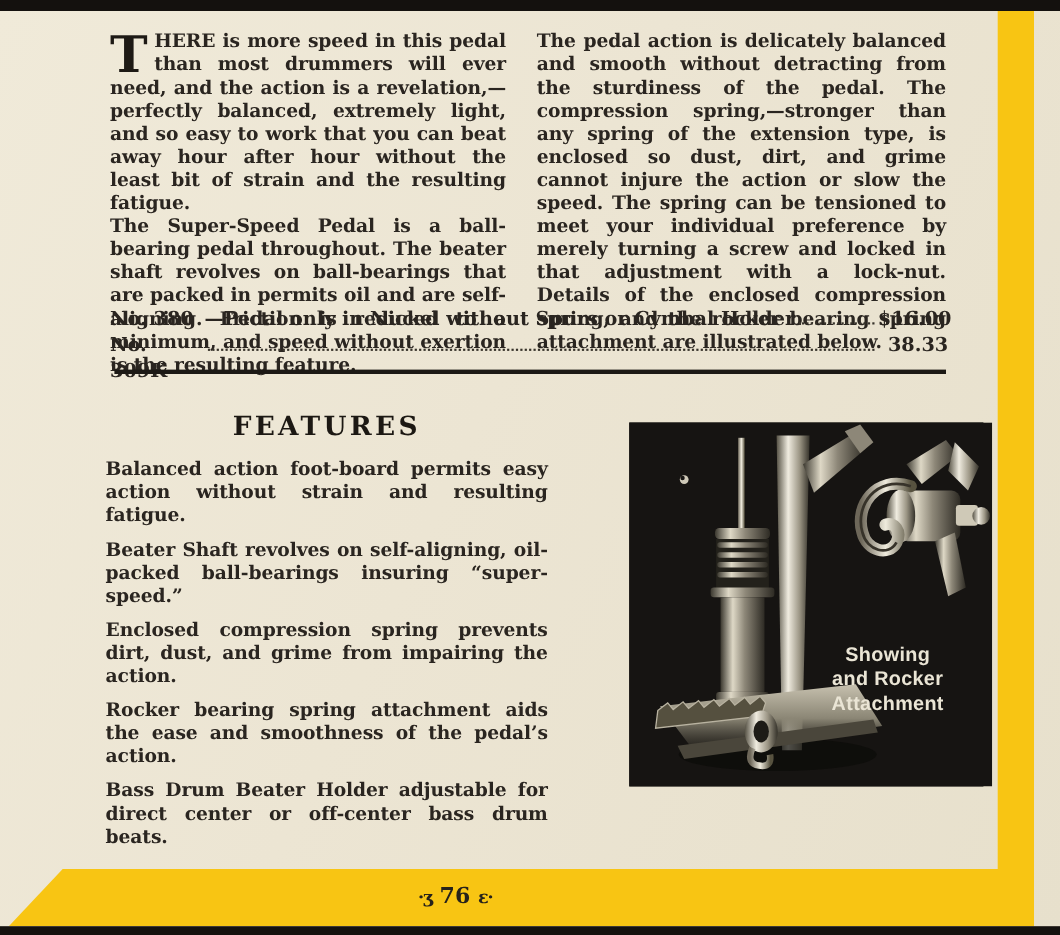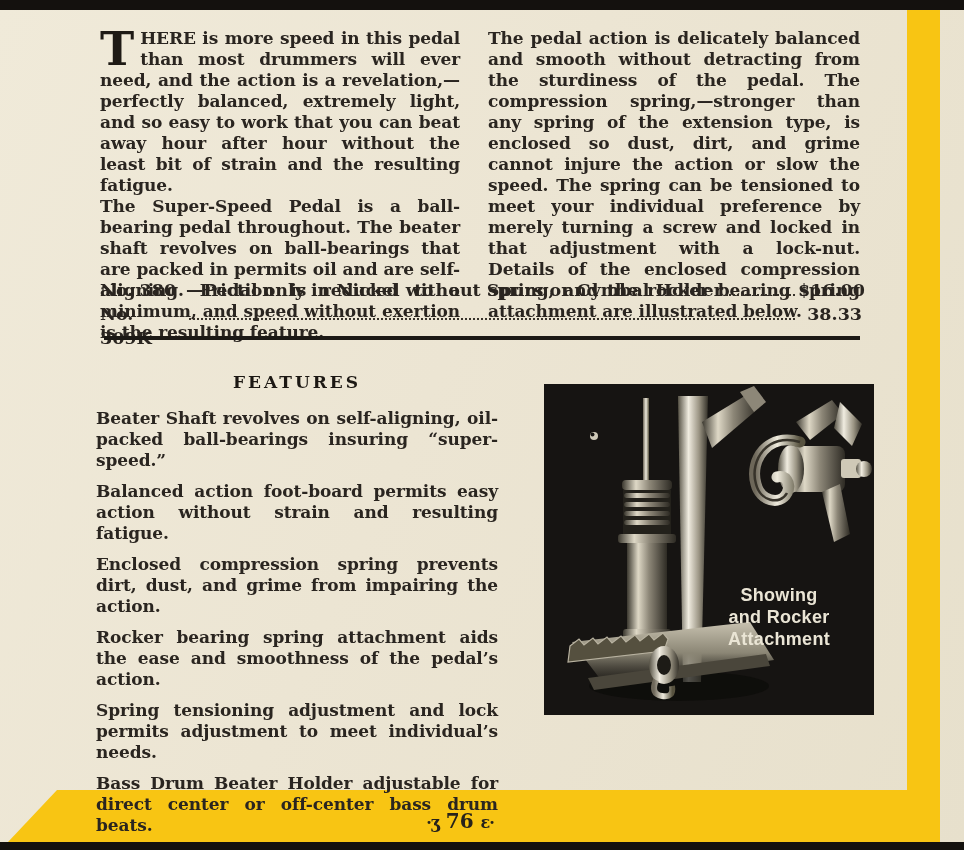--- a/index.html
+++ b/index.html
@@ -20,30 +20,30 @@
   .col-right{width:372px;}
   .dropcap{float:left;font-size:46px;line-height:38px;font-weight:700;margin:2px 6px 0 0;color:#1e1a15;}
   .prices{position:absolute;top:278px;left:100px;width:762px;font-size:17.5px;font-weight:700;}
   .price-row{display:flex;align-items:baseline;line-height:24px;}
   .price-model{width:86px;flex:0 0 auto;}
   .price-desc{flex:0 0 auto;text-align:right;}
   .price-leader{flex:1 1 auto;border-bottom:2.5px dotted #37322a;margin:0 3px 5px 3px;min-width:20px;}
   .price-amt{flex:0 0 auto;width:64px;text-align:right;}
   .rule{position:absolute;top:336px;left:104px;width:756px;height:4px;background:#1c1915;}
   .features{position:absolute;top:372px;left:96px;width:402px;}
-  .features-heading{font-size:17px;font-weight:700;letter-spacing:3px;text-align:center;
+  .features-heading{font-size:24px;font-weight:700;letter-spacing:3px;text-align:center;
         color:#1c1813;margin:0 0 16px 0;}
   .features .col-text p{margin:0 0 10px 0;}
-  .figure{position:absolute;top:384px;left:544px;width:322px;height:331px;background:#161412;}
+  .figure{position:absolute;top:384px;left:572px;width:322px;height:331px;background:#161412;}
   .figure svg{display:block;}
   .figure-caption{position:absolute;left:128px;top:200px;width:214px;text-align:center;
         font-family:"Liberation Sans",sans-serif;font-weight:700;font-size:18px;line-height:22px;
         color:#eae5d5;letter-spacing:0.3px;}
-  .footer-num{position:absolute;top:804px;left:380px;width:160px;text-align:center;
-        font-size:20px;font-weight:700;color:#26221b;line-height:35px;}
+  .footer-num{position:absolute;top:804px;left:380px;width:160px;
+        font-size:20px;font-weight:700;color:#26221b;line-height:21px;}
   .footer-num .orn{font-size:16px;letter-spacing:-1px;}
 </style>
 </head>
 <body>
 
 <div class="page">
 
   <div class="bar bar-top"></div>
 
   <div class="stripe"></div>
@@ -71,25 +71,24 @@
       <span class="price-leader"></span>
       <span class="price-amt">38.33</span>
     </div>
   </div>
 
   <div class="rule"></div>
 
   <div class="features">
     <h2 class="features-heading">FEATURES</h2>
     <div class="col-text ink">
+      <p>Balanced action foot-board permits easy action without strain and resulting fatigue.</p>
       <p>Beater Shaft revolves on self-aligning, oil-packed ball-bearings insuring “super-speed.”</p>
-      <p>Balanced action foot-board permits easy action without strain and resulting fatigue.</p>
       <p>Enclosed compression spring prevents dirt, dust, and grime from impairing the action.</p>
       <p>Rocker bearing spring attachment aids the ease and smoothness of the pedal’s action.</p>
-      <p>Spring tensioning adjustment and lock permits adjustment to meet individual’s needs.</p>
       <p>Bass Drum Beater Holder adjustable for direct center or off-center bass drum beats.</p>
 
     </div>
   </div>
 
   <div class="figure">
     <svg width="330" height="331" viewBox="0 0 330 331">
       <defs>
         <linearGradient id="gMetalH" x1="0" y1="0" x2="1" y2="0">
           <stop offset="0" stop-color="#3b382f"></stop>

